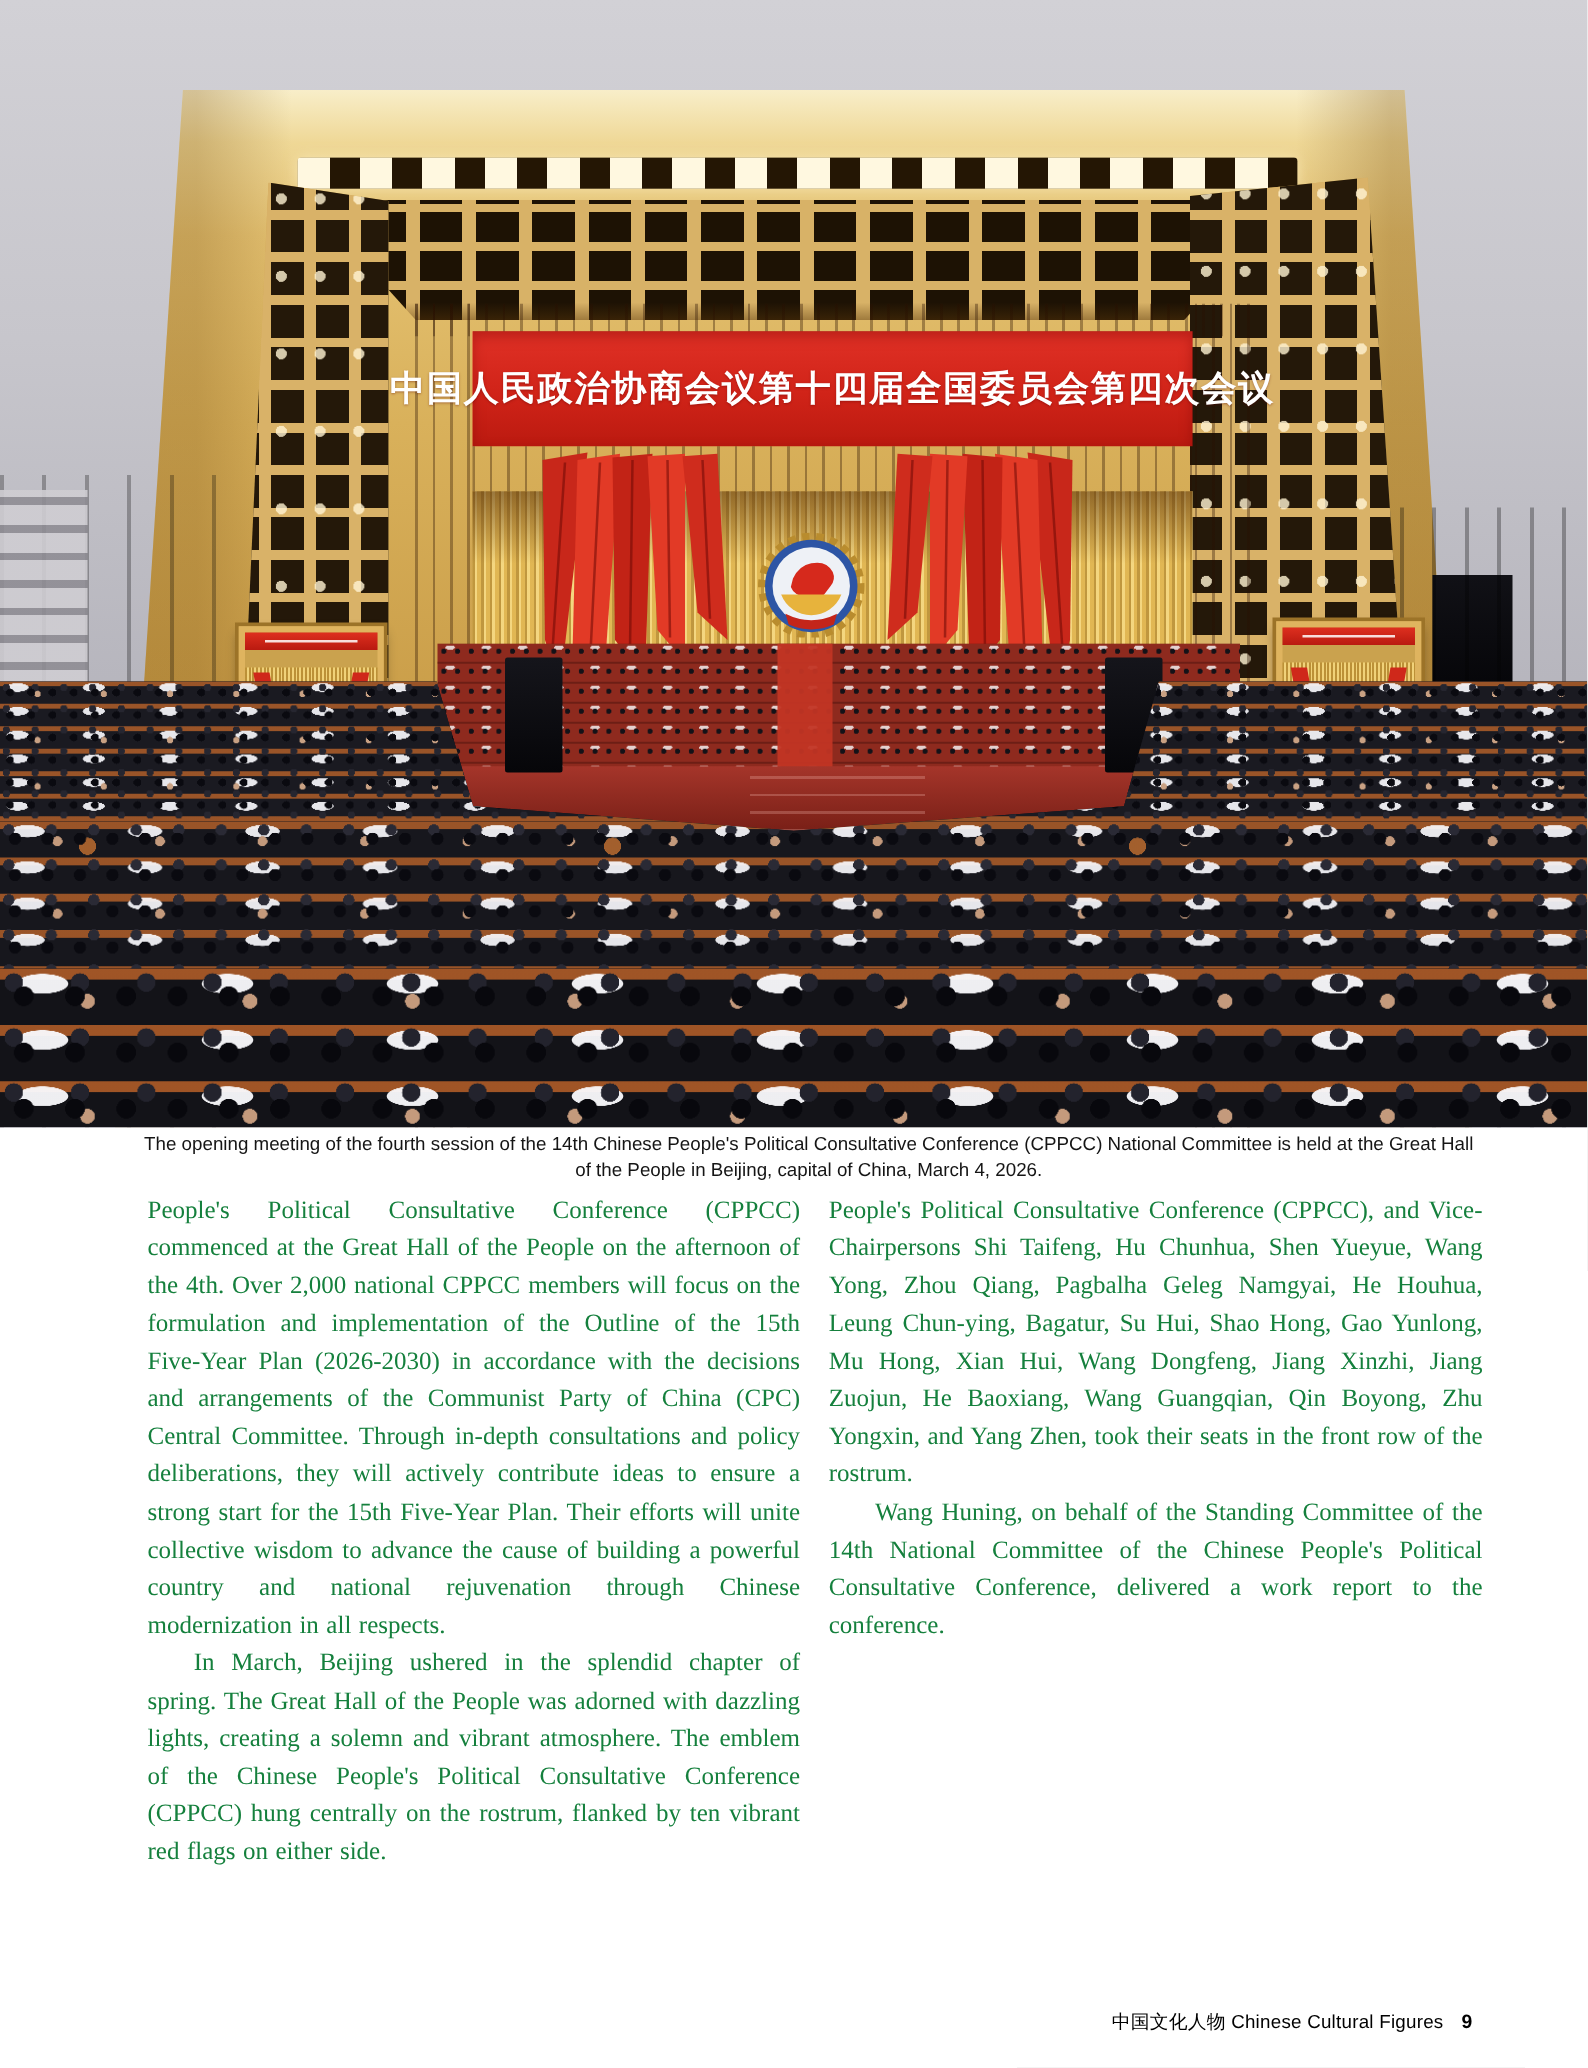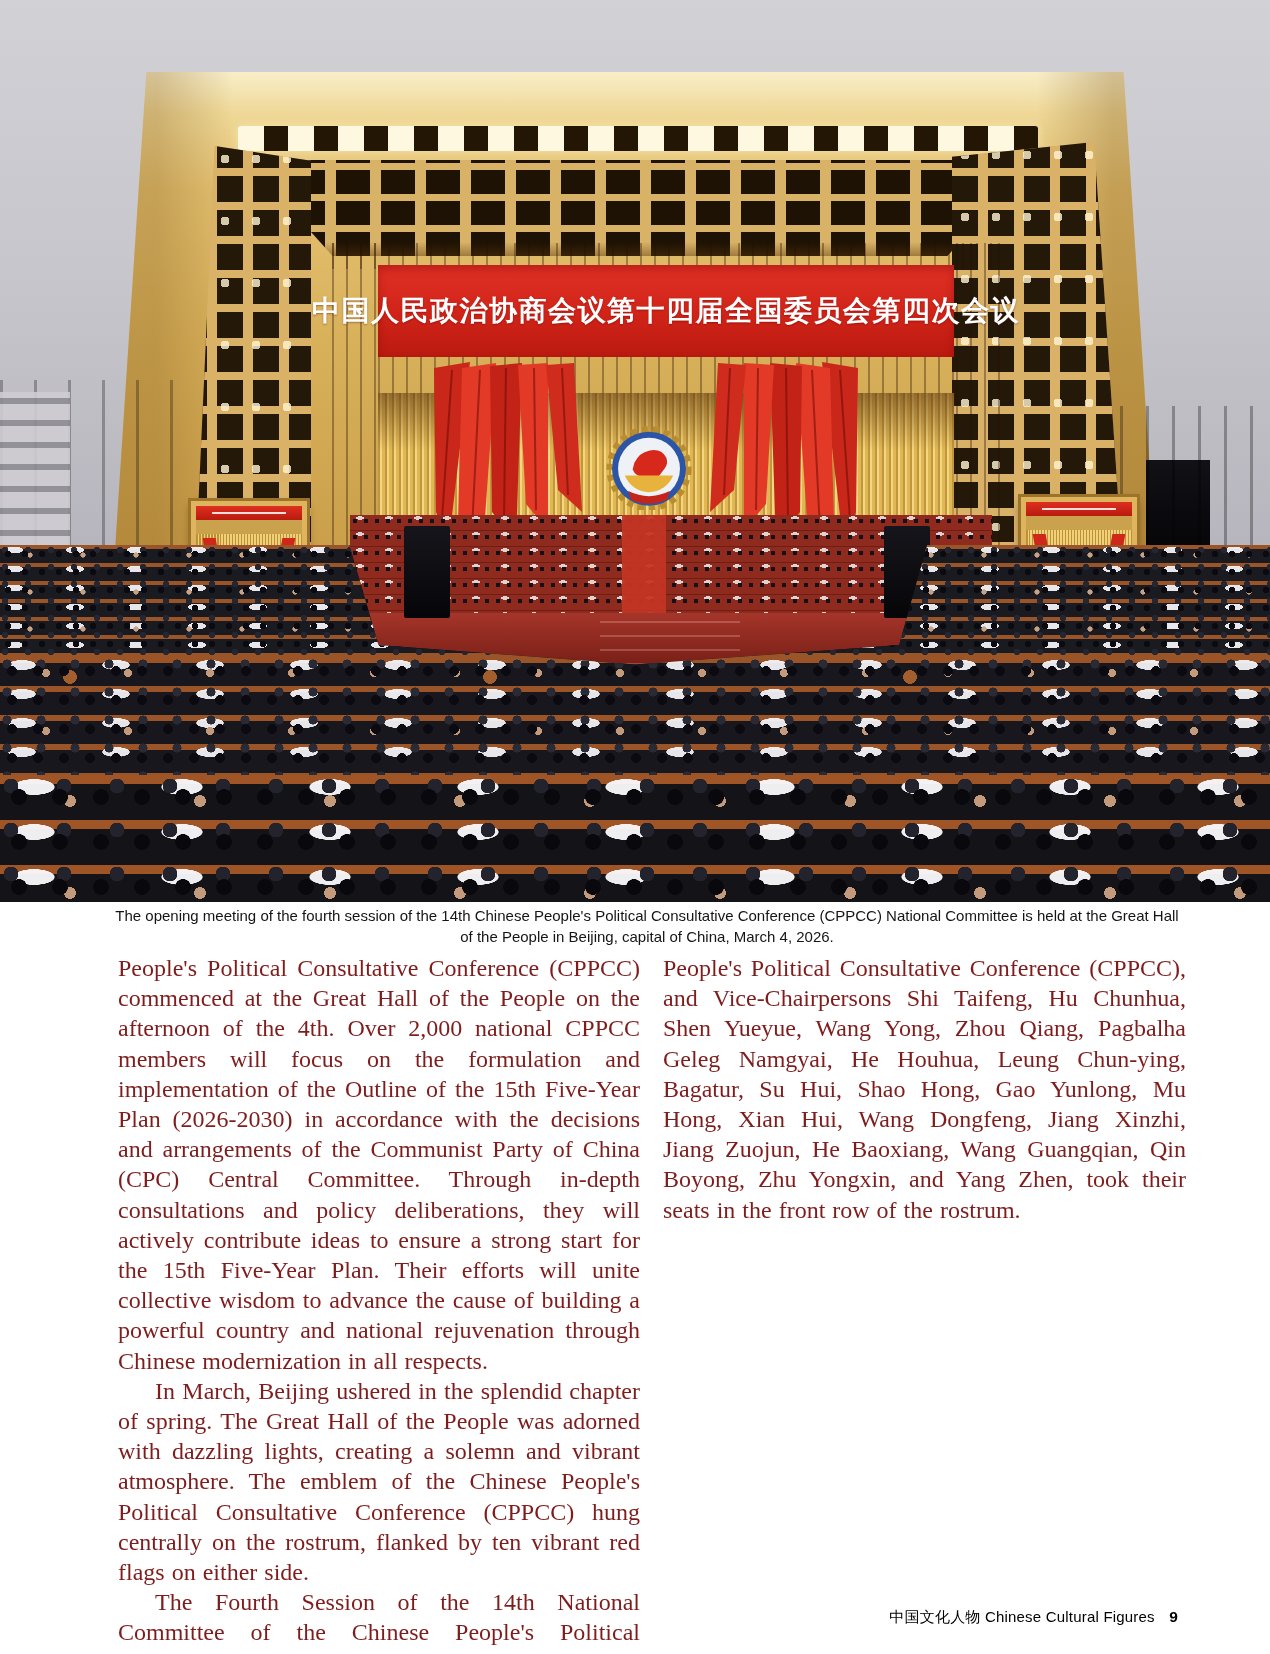--- a/index.html
+++ b/index.html
@@ -129,22 +129,22 @@
       radial-gradient(circle 6px at 70px 26px,#c49a7c 97%,transparent),
       radial-gradient(ellipse 21px 8px at 34px 12px,rgba(250,250,253,.95) 96%,transparent),
       repeating-linear-gradient(0deg,transparent 0 36px,rgba(184,96,40,.85) 36px 45px);
     background-size:41px 45px,53px 44px,130px 92px,148px 45px,100% 45px;}
 
   
   .caption{position:absolute;left:113px;top:906px;width:1068px;
         font-size:15px;line-height:20.5px;color:#151515;text-align:center;}
   .colLtxt{position:absolute;left:118px;top:953px;width:522px;}
   .colRtxt{position:absolute;left:663px;top:953px;width:523px;}
-  .para{font-family:"Liberation Serif",serif;font-size:24px;line-height:30.2px;
-        text-align:justify;color:#7f1d1d;margin:0;word-spacing:1px;}
+  .para{font-family:"Liberation Serif",serif;font-size:20px;line-height:30.2px;
+        text-align:justify;color:#15803d;margin:0;word-spacing:1px;}
   .ind{text-indent:37px;}
   .footer{position:absolute;top:1608px;right:92px;font-size:15px;color:#000000;letter-spacing:.2px;}
   .footer .num{font-weight:bold;margin-left:10px;font-size:15.5px;}
 </style>
 </head>
 <body>
 
 <div class="page">
 
   <div class="photo">
@@ -223,24 +223,24 @@
       <div class="aud2"></div>
       <div class="aud3"></div>
     </div>
   </div>
 
   <div class="caption">The opening meeting of the fourth session of the 14th Chinese People's Political Consultative Conference (CPPCC) National Committee is held at the Great Hall of the People in Beijing, capital of China, March 4, 2026.</div>
 
   <div class="colLtxt">
       <p class="para">People's Political Consultative Conference (CPPCC) commenced at the Great Hall of the People on the afternoon of the 4th. Over 2,000 national CPPCC members will focus on the formulation and implementation of the Outline of the 15th Five-Year Plan (2026-2030) in accordance with the decisions and arrangements of the Communist Party of China (CPC) Central Committee. Through in-depth consultations and policy deliberations, they will actively contribute ideas to ensure a strong start for the 15th Five-Year Plan. Their efforts will unite collective wisdom to advance the cause of building a powerful country and national rejuvenation through Chinese modernization in all respects.</p>
       <p class="para ind">In March, Beijing ushered in the splendid chapter of spring. The Great Hall of the People was adorned with dazzling lights, creating a solemn and vibrant atmosphere. The emblem of the Chinese People's Political Consultative Conference (CPPCC) hung centrally on the rostrum, flanked by ten vibrant red flags on either side.</p>
-      <p class="para ind">The Fourth Session of the 14th National Committee of the Chinese People's Political Consultative Conference (CPPCC) was expected to have 2,125 members in attendance. Among them, 2,078 were present, which meets the required quorum.</p>
     </div>
   <div class="colRtxt">
       <p class="para">People's Political Consultative Conference (CPPCC), and Vice-Chairpersons Shi Taifeng, Hu Chunhua, Shen Yueyue, Wang Yong, Zhou Qiang, Pagbalha Geleg Namgyai, He Houhua, Leung Chun-ying, Bagatur, Su Hui, Shao Hong, Gao Yunlong, Mu Hong, Xian Hui, Wang Dongfeng, Jiang Xinzhi, Jiang Zuojun, He Baoxiang, Wang Guangqian, Qin Boyong, Zhu Yongxin, and Yang Zhen, took their seats in the front row of the rostrum.</p>
+      <p class="para ind">Wang Huning, on behalf of the Standing Committee of the 14th National Committee of the Chinese People's Political Consultative Conference, delivered a work report to the conference.</p>
     </div>
 
   <div class="footer">
     <span>中国文化人物</span>
     <span>Chinese Cultural Figures</span>
     <span class="num">9</span>
   </div>
 
 </div>
 

